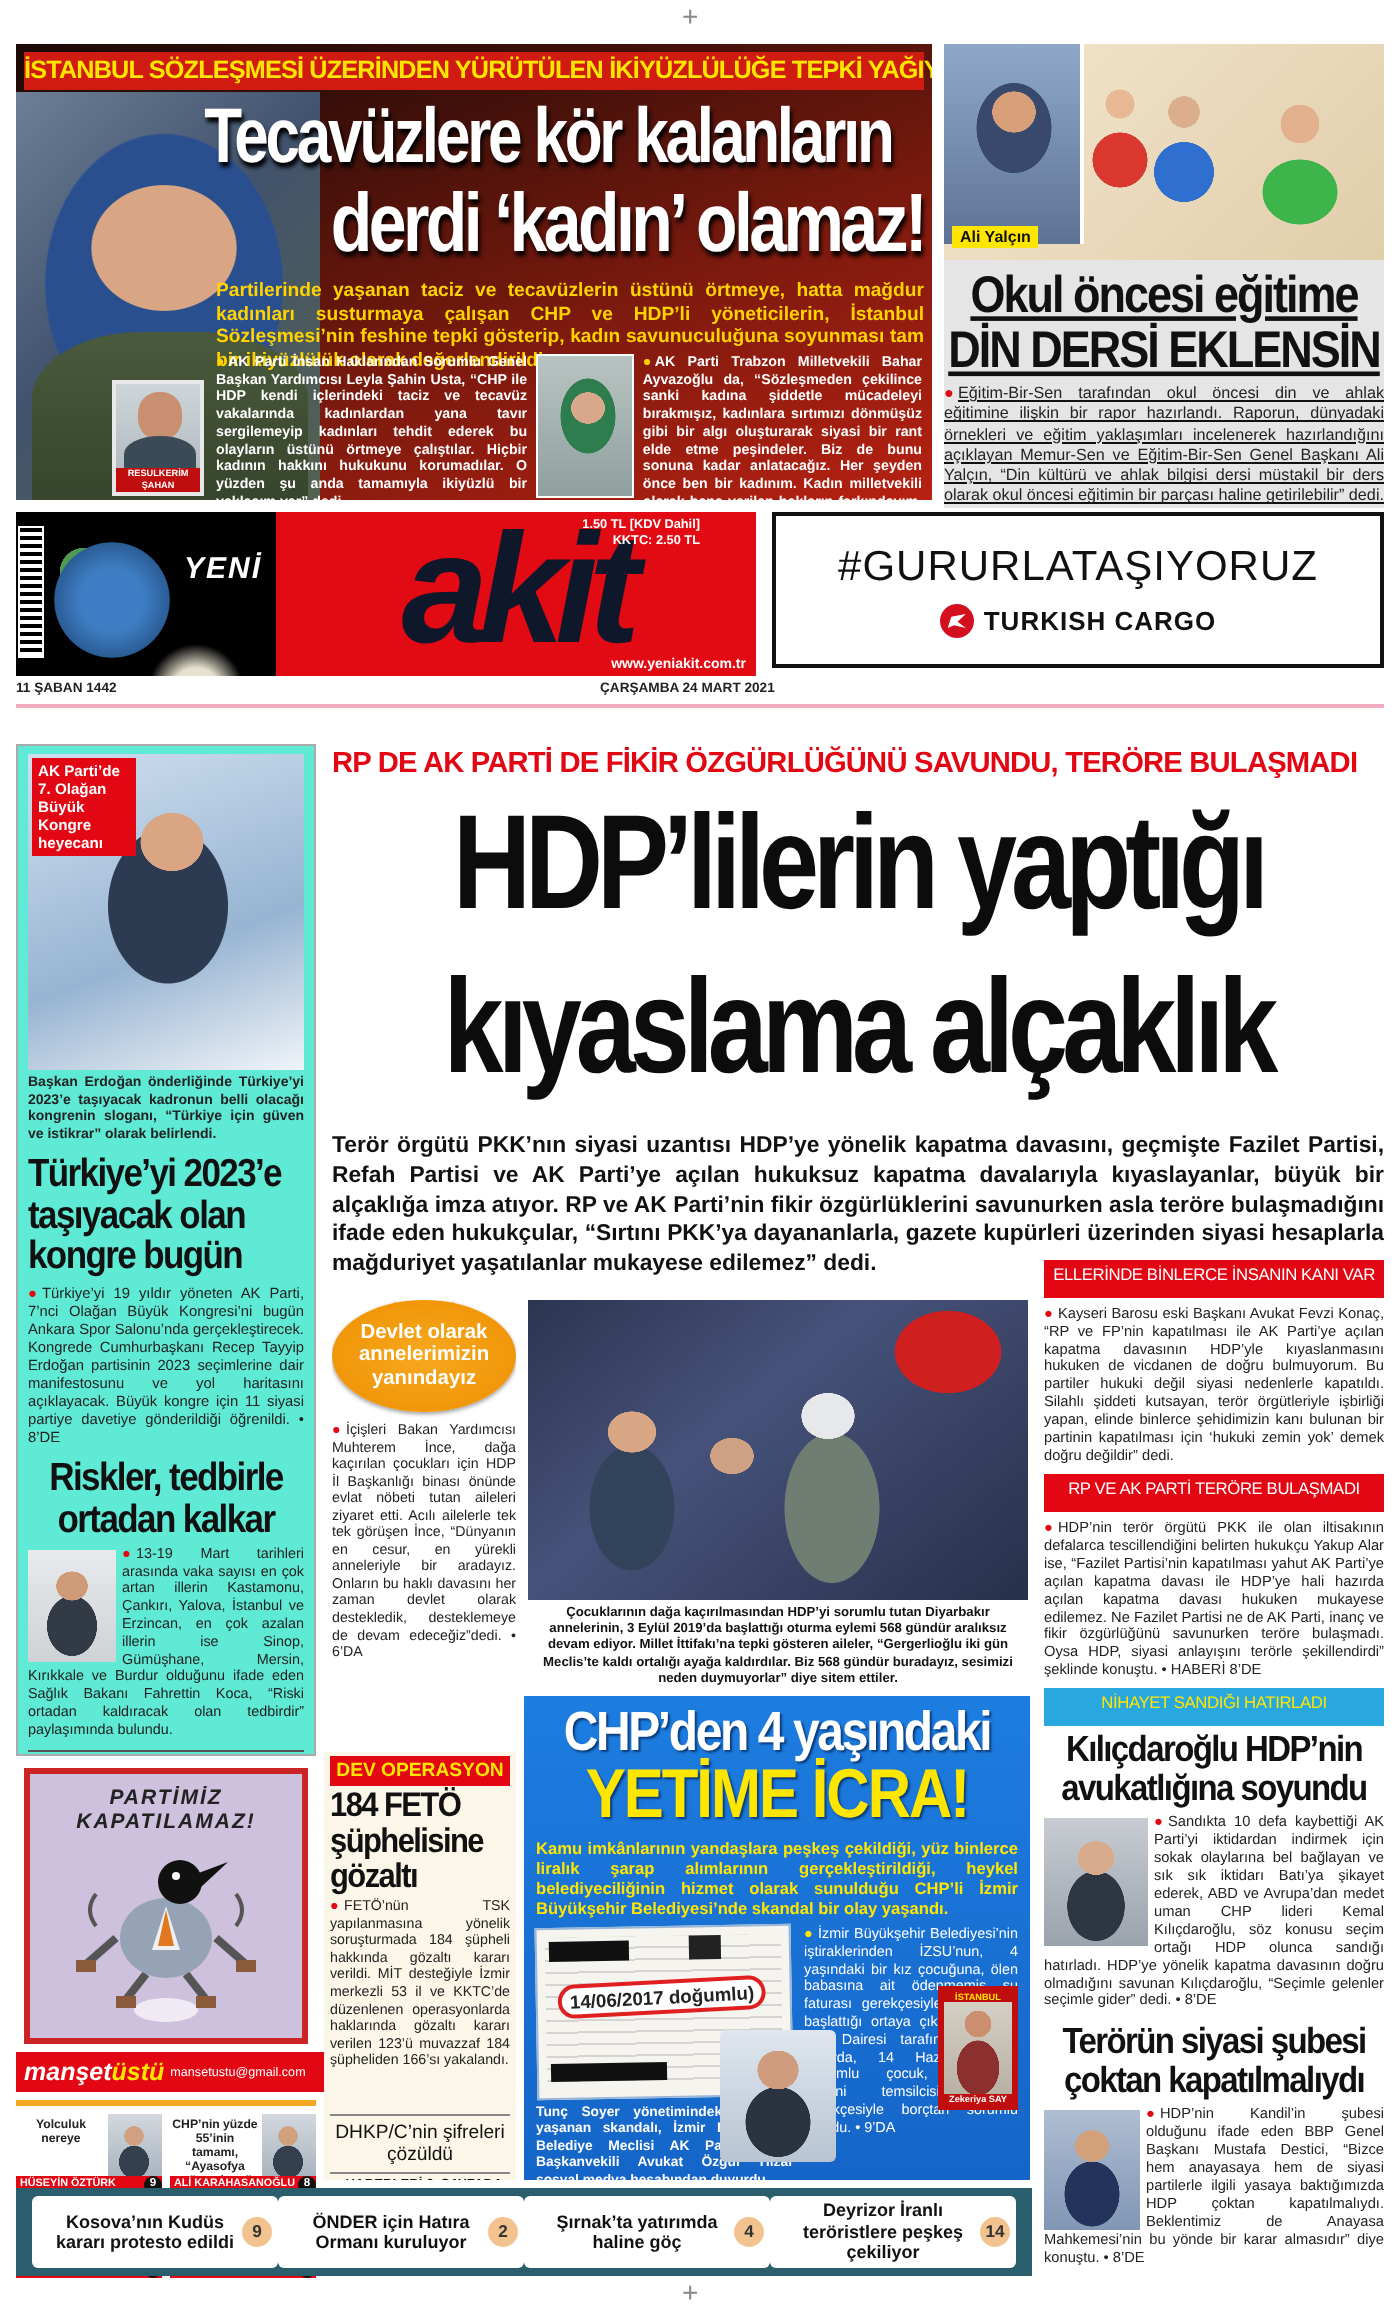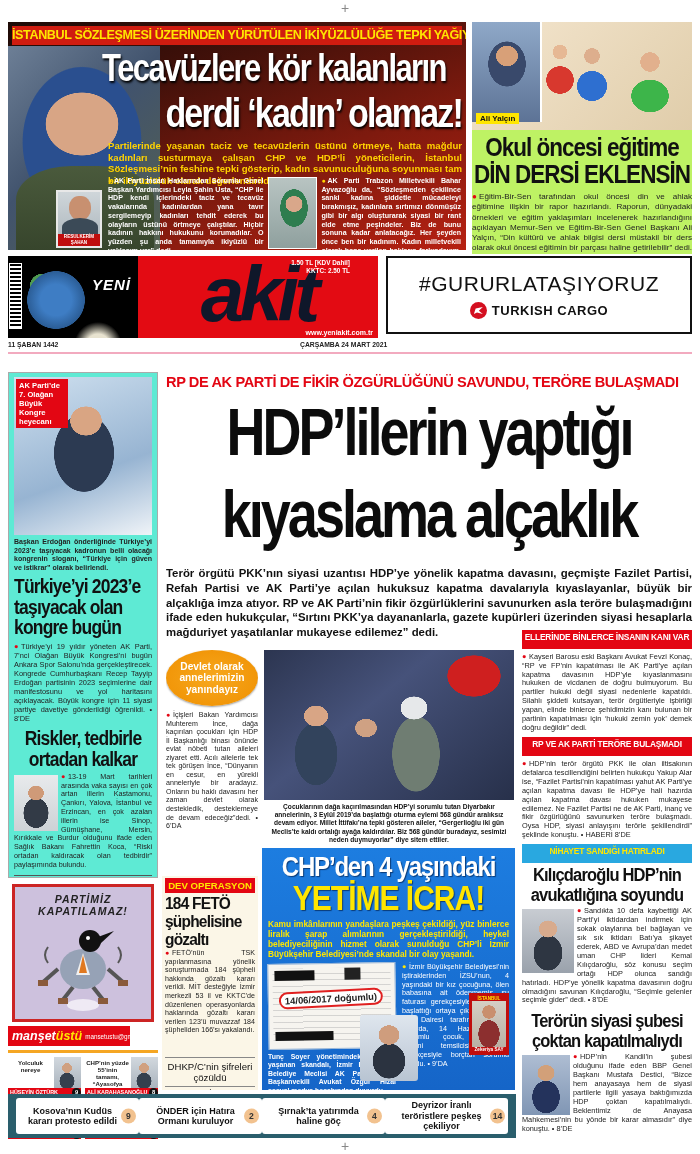--- a/index.html
+++ b/index.html
@@ -47,21 +47,21 @@
   #ts-idphoto { position:absolute; left:48px; top:168px; width:46px; height:58px;
     border:2px solid #e8e8e8; background:linear-gradient(#cfd6da,#aab4ba); }
   #ts-idphoto .face { position:absolute; left:11px; top:4px; width:22px; height:24px;
     background:#c89070; border-radius:45%; }
   #ts-idphoto .body { position:absolute; left:4px; top:26px; width:36px; height:18px;
     background:#3b4a57; border-radius:50% 50% 0 0; }
   #ts-idlabel { position:absolute; left:0; right:0; bottom:0; height:12px; background:#c00d0d;
     color:#fff; font-weight:bold; font-size:4.6px; line-height:6px; text-align:center; }
 
   
-  #din { left:472px; top:22px; width:220px; height:232px; background:#bef264; }
+  #din { left:472px; top:22px; width:220px; height:232px; background:#e5e5e5;text-decoration:underline; }
   #din-photo { position:relative; width:220px; height:108px;
     background:
       radial-gradient(circle 16px at 178px 40px,#e2b08d 60%,transparent 61%),
       radial-gradient(ellipse 30px 26px at 178px 74px,#3db54a 62%,transparent 63%),
       radial-gradient(circle 13px at 120px 34px,#ddae8d 60%,transparent 61%),
       radial-gradient(ellipse 24px 24px at 120px 64px,#2e6fd0 62%,transparent 63%),
       radial-gradient(circle 12px at 88px 30px,#e6b894 60%,transparent 61%),
       radial-gradient(ellipse 22px 22px at 88px 58px,#d8382e 62%,transparent 63%),
       linear-gradient(135deg,#f4e6cf,#e0cdaa); }
   #din-inset { position:absolute; left:0; top:0; width:70px; height:100px;
@@ -156,21 +156,21 @@
       radial-gradient(ellipse 22px 19px at 150px 58px,#e6e8ea 60%,transparent 61%),
       radial-gradient(ellipse 38px 60px at 152px 104px,#6f7d72 62%,transparent 63%),
       radial-gradient(ellipse 18px 15px at 102px 78px,#cfa183 60%,transparent 61%),
       linear-gradient(140deg,#2c3550 0%,#46527a 40%,#27304a 100%); }
   #ccaption { left:264px; top:803px; width:250px; text-align:center; font-weight:bold;
     font-size:6.6px; line-height:8.2px; color:#111; }
 
   
   #rightcol { left:522px; top:630px; width:170px; height:508px; display:flex;
     flex-direction:column; }
-  .banner { background:#e30613; color:#fff; font-weight:700; font-size:8.4px; line-height:14px;
+  .banner { background:#e30613; color:#fff; font-weight:400; font-size:8.4px; line-height:14px;
     height:30px; text-align:center; letter-spacing:-0.2px; white-space:nowrap; }
   .banner.blue { background:#29a8e0; color:#ffe600; }
   .rc-text { margin:4px 0 4px; font-size:7.35px; line-height:8.95px; color:#222; }
   .rc-h { font-weight:900; font-size:16.5px; letter-spacing:-0.8px; line-height:17.5px;
     text-align:center; margin:3px 0 2px; transform:scaleY(1.1); transform-origin:top center; }
   #kilic-photo { float:left; width:52px; height:64px; margin:2px 3px 0 0;
     background:radial-gradient(ellipse 15px 14px at 26px 20px,#d8ab8d 60%,transparent 61%),
       radial-gradient(ellipse 23px 28px at 26px 44px,#2e3642 62%,transparent 63%),
       linear-gradient(#c8ccd2,#9aa2ac); }
   #destici-photo { float:left; width:48px; height:60px; margin:2px 3px 0 0;
@@ -227,21 +227,21 @@
   #mug .top { position:absolute; left:0; right:0; top:0; background:#c00d0d; color:#ffe600;
     font-weight:bold; font-size:4.6px; text-align:center; }
   #mug .name { position:absolute; left:0; right:0; bottom:0; background:#c00d0d; color:#fff;
     font-weight:bold; font-size:4.6px; line-height:5.4px; text-align:center; }
 
   
   #cartoon { left:12px; top:884px; width:142px; height:138px; background:#cdc1dd;
     border:3px solid #cc2424; text-align:center; }
   #cartoon-text { margin-top:6px; font-style:italic; font-weight:bold; font-size:10.5px;
     line-height:12px; color:#222; letter-spacing:1px; }
-  #manset { left:8px; top:1026px; width:122px; height:20px; background:#e30613;
+  #manset { left:8px; top:1026px; width:154px; height:20px; background:#e30613;
     display:flex; align-items:center; padding:0 4px; gap:3px; }
   #manset .b1 { color:#fff; font-weight:900; font-style:italic; font-size:12.5px; }
   #manset .b2 { color:#ffe600; font-weight:900; font-style:italic; font-size:12.5px; margin-left:-3px; }
   #manset .mail { color:#fff; font-size:6.3px; }
   #orangerule { left:8px; top:1050px; width:150px; height:3px; background:#f5a623; }
 
   
   #colgrid { left:8px; top:1057px; width:150px; height:82px; display:grid;
     grid-template-columns:73px 73px; grid-template-rows:40px 40px; gap:2px 4px; }
   .colcard { position:relative; background:#fff; }

